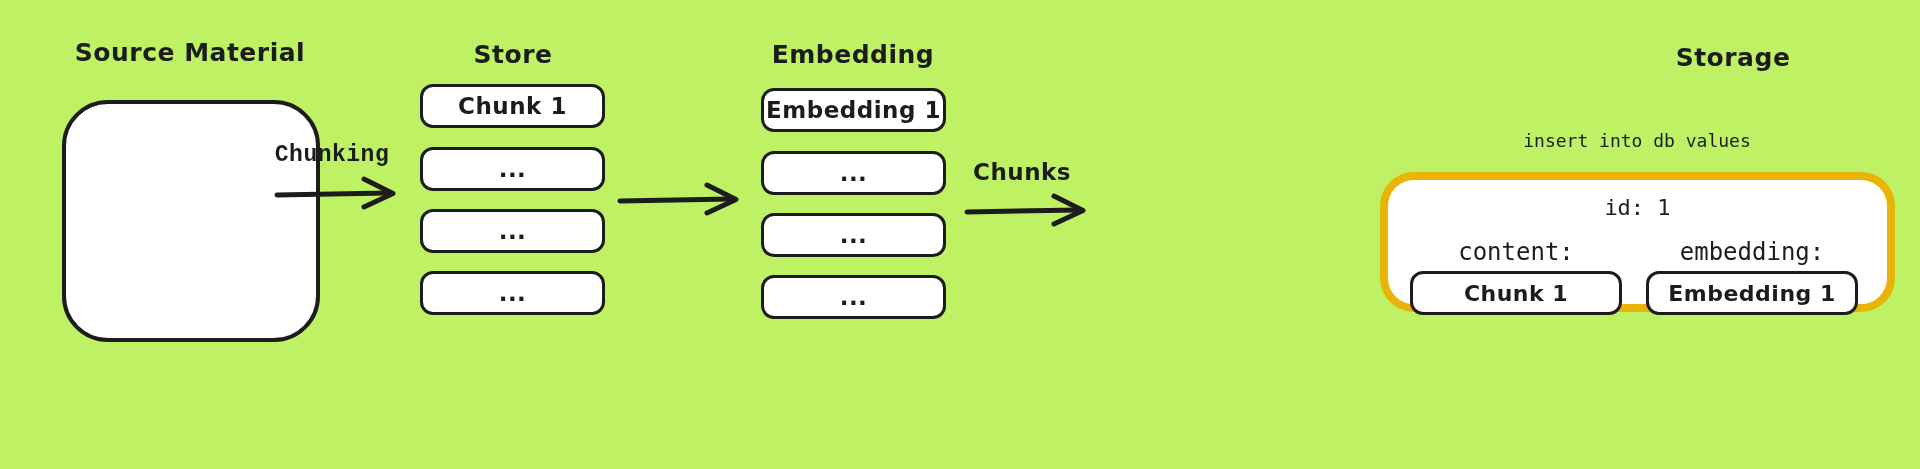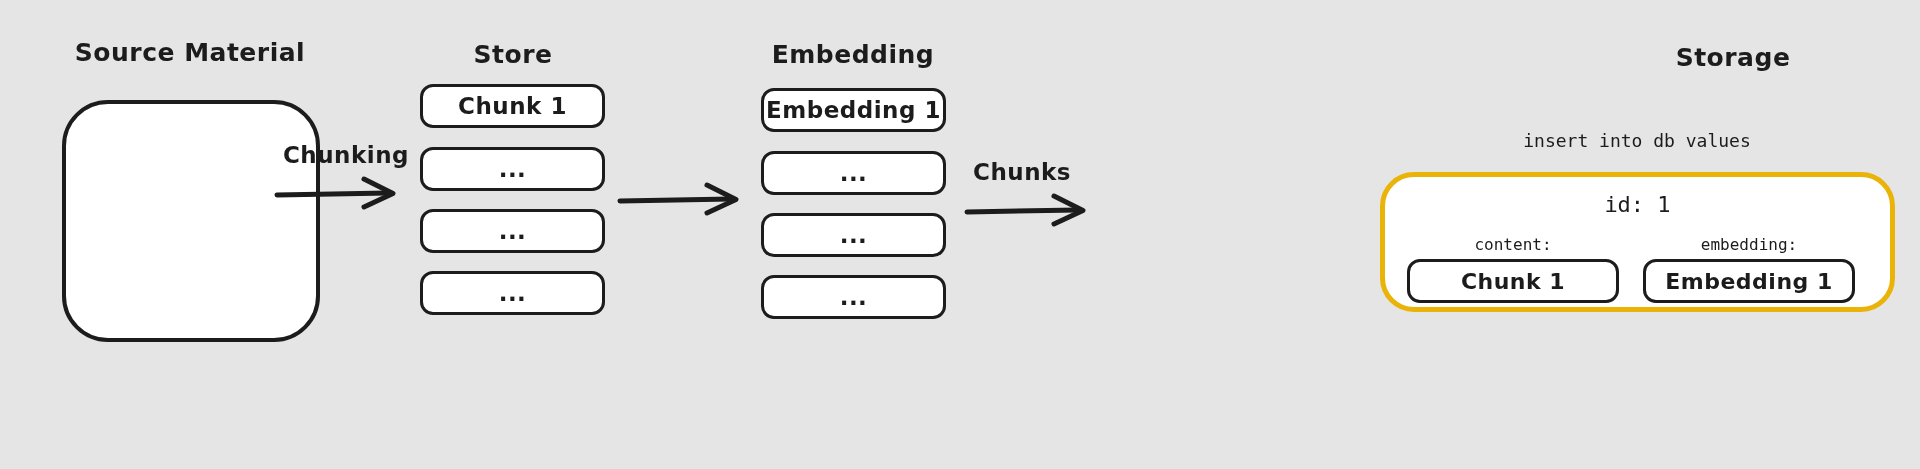--- a/index.html
+++ b/index.html
@@ -13,21 +13,21 @@
     overflow: hidden;
     font-family: "DejaVu Sans", sans-serif;
     color: #1c1c1c;
   }
 
   
   #canvas {
     position: relative;
     width: 1920px;
     height: 469px;
-    background: #e5e5e5;
+    background: #bef264;
   }
 
   
   .hand {
     font-family: "DejaVu Sans", sans-serif;
     font-weight: 600;
     letter-spacing: 0.5px;
     color: #1c1c1c;
     white-space: nowrap;
   }
@@ -92,41 +92,41 @@
   .arrow svg { display: block; overflow: visible; }
 
   
   #storage-card {
     position: absolute;
     left: 1380px;
     top: 172px;
     width: 515px;
     height: 140px;
     box-sizing: border-box;
-    border: 5px solid #eab308;
+    border: 8px solid #eab308;
     border-radius: 34px;
     background: #ffffff;
   }
   #storage-id {
     position: absolute;
     top: 15px;
     left: 0;
     width: 100%;
     text-align: center;
     font-size: 22px;
   }
   .storage-col {
     position: absolute;
     top: 58px;
     width: 212px;
   }
   .storage-col .field-name {
     display: block;
     text-align: center;
-    font-size: 16px;
+    font-size: 24px;
     margin-bottom: 5px;
   }
   .storage-col .value-box {
     box-sizing: border-box;
     border: 3.5px solid #1c1c1c;
     border-radius: 13px;
     background: #ffffff;
     height: 44px;
     display: flex;
     align-items: center;
@@ -146,21 +146,21 @@
 </style>
 </head>
 <body>
 
 <div id="canvas">
 
   <div class="hand col-title" style="left:190px; top:38px;">Source Material</div>
 
   <div class="rbox" id="source-material-box"></div>
 
-  <div class="hand arrow-label" style="left:346px; top:142px;">Chunking</div>
+  <div class="hand arrow-label" style="left:332px; top:142px;font-family:Liberation Mono, monospace;">Chunking</div>
   <div class="arrow" style="left:276px; top:176px; width:125px;">
     <svg width="130" height="34" viewBox="0 0 130 34">
       <path d="M1 19 L112 17" stroke="#1c1c1c" stroke-width="5" stroke-linecap="round" fill="none"></path>
       <path d="M88 3 L117 17.5 L88 31" stroke="#1c1c1c" stroke-width="5" stroke-linecap="round" stroke-linejoin="round" fill="none"></path>
     </svg>
   </div>
 
   <div class="hand col-title" style="left:513px; top:40px;">Store</div>
 
   <div class="rbox item-box" style="left:420px; top:84px;">

